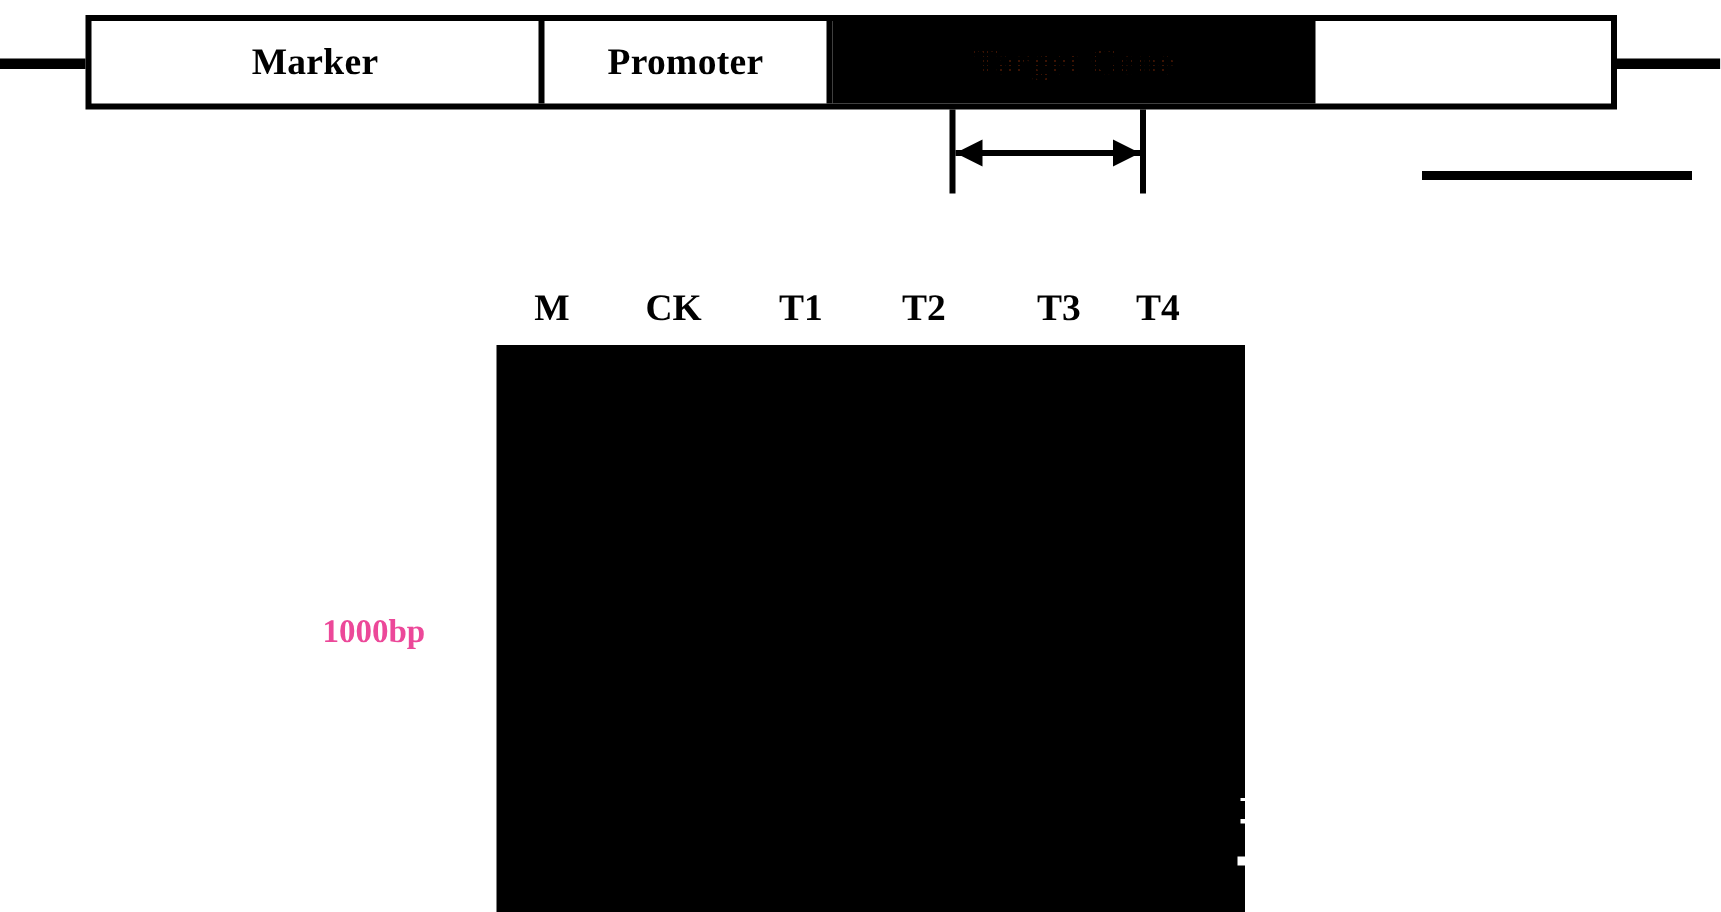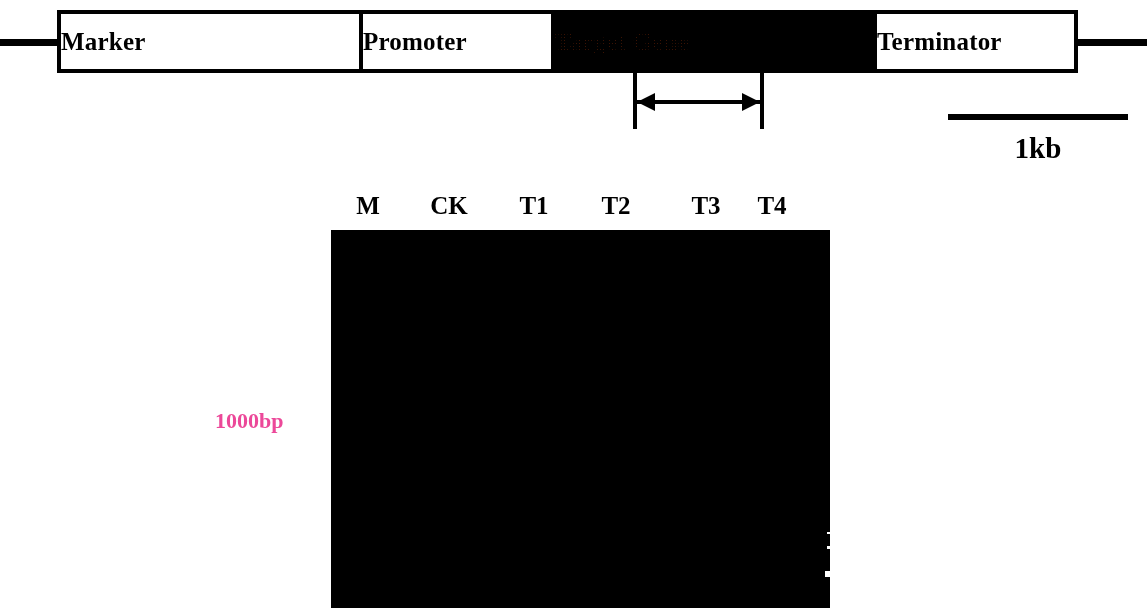--- a/index.html
+++ b/index.html
@@ -49,20 +49,21 @@
     background: #ffffff;
   }
 
   .seg {
     position: absolute;
     top: 0;
     height: 100%;
     box-sizing: border-box;
     display: flex;
     align-items: center;
+    justify-content: center;
     font-weight: bold;
     font-size: 25px;
     letter-spacing: 0.2px;
     color: #000000;
     white-space: nowrap;
   }
   .seg-divider { border-right: 4px solid #000000; }
 
   .seg-marker     { left: 0px;   width: 302px; }
   .seg-promoter   { left: 302px; width: 192px; font-family: Liberation Serif, serif; }
@@ -203,34 +204,30 @@
       </div>
 
       <div class="seg seg-promoter seg-divider">
         <span>Promoter</span>
       </div>
 
       <div class="seg seg-gene">
         <span class="gene-label">Target Gene</span>
       </div>
 
-      <div class="seg seg-terminator">
-        <span>Terminator</span>
-      </div>
 
     </div>
 
     <div class="tick tick-left"></div>
     <div class="tick tick-right"></div>
     <div class="arrow-line"></div>
     <div class="arrow-head arrow-head-left"></div>
     <div class="arrow-head arrow-head-right"></div>
 
     <div class="scalebar"></div>
-    <div class="scalebar-label">1kb</div>
 
   </div>
 
   <div class="gel-panel">
 
     <div class="lane-labels">
         <span class="lane-label" style="left: 37px;">M</span>
         <span class="lane-label" style="left: 118px;">CK</span>
         <span class="lane-label" style="left: 203px;">T1</span>
         <span class="lane-label" style="left: 285px;">T2</span>

